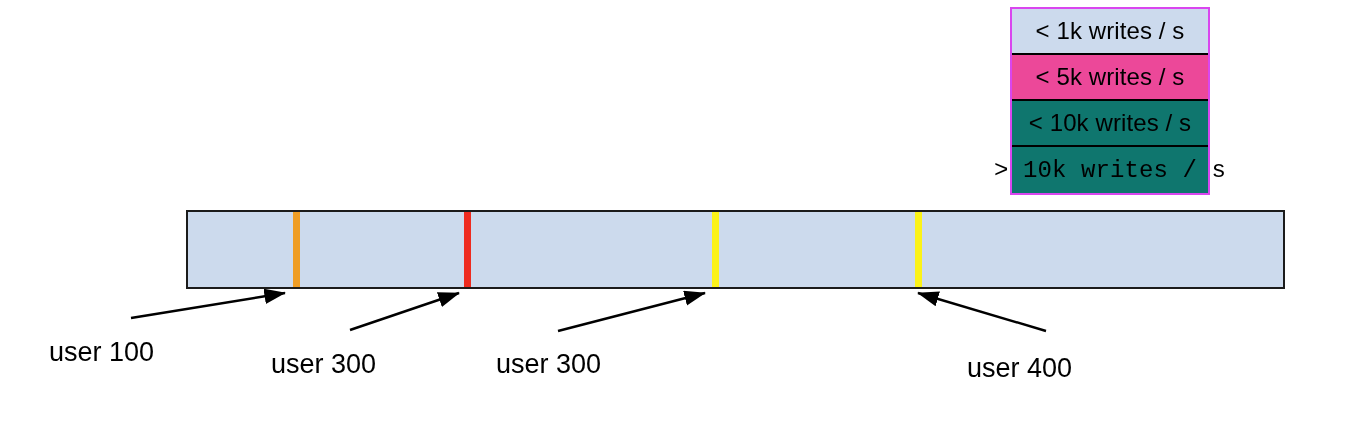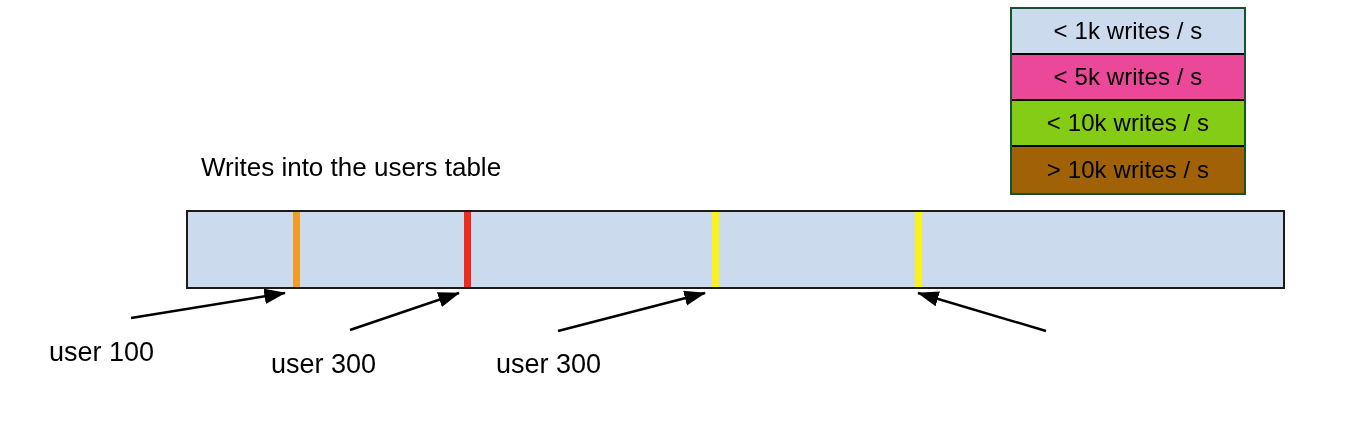--- a/index.html
+++ b/index.html
@@ -17,22 +17,22 @@
     height: 422px;
     background: #ffffff;
     overflow: hidden;
   }
 
   
   .legend {
     position: absolute;
     left: 1010px;
     top: 7px;
-    width: 236px;
-    border: 2px solid #14532d;
+    width: 200px;
+    border: 2px solid #d946ef;
     box-sizing: border-box;
   }
   .legend-row {
     height: 46px;
     border-bottom: 2px solid #000000;
     box-sizing: border-box;
     display: flex;
     align-items: center;
     justify-content: center;
     font-size: 24px;
@@ -95,29 +95,28 @@
 
 <div id="canvas">
 
   <div class="legend">
     <div class="legend-row" style="background: rgb(204, 218, 237);">
       <span>&lt; 1k writes / s</span>
     </div>
     <div class="legend-row" style="background: #ec4899;">
       <span>&lt; 5k writes / s</span>
     </div>
-    <div class="legend-row" style="background: #84cc16;">
+    <div class="legend-row" style="background: #0f766e;">
       <span>&lt; 10k writes / s</span>
     </div>
-    <div class="legend-row" style="background: #a16207;">
+    <div class="legend-row" style="background: #0f766e; font-family: Liberation Mono, monospace;">
       <span>&gt; 10k writes / s</span>
     </div>
   </div>
 
-  <div class="chart-title">Writes into the users table</div>
 
   <div class="bar" style="background: rgb(204, 218, 237); border-color: rgb(27, 27, 27);">
     <div class="stripe" style="left: 105px; background: rgb(239, 157, 36);"></div>
     <div class="stripe" style="left: 276px; background: rgb(238, 43, 31);"></div>
     <div class="stripe" style="left: 524px; background: rgb(251, 242, 24);"></div>
     <div class="stripe" style="left: 727px; background: rgb(251, 242, 24);"></div>
   </div>
 
   <svg class="arrows" viewBox="0 0 1350 422" xmlns="http://www.w3.org/2000/svg">
     <defs>
@@ -127,14 +126,15 @@
     </defs>
     <line x1="131" y1="318" x2="285" y2="293" stroke="#000000" stroke-width="2.4" marker-end="url(#ah)"></line>
     <line x1="350" y1="330" x2="459" y2="293" stroke="#000000" stroke-width="2.4" marker-end="url(#ah)"></line>
     <line x1="558" y1="331" x2="705" y2="293" stroke="#000000" stroke-width="2.4" marker-end="url(#ah)"></line>
     <line x1="1046" y1="331" x2="918" y2="293" stroke="#000000" stroke-width="2.4" marker-end="url(#ah)"></line>
   </svg>
 
   <div class="point-label" style="left: 49px; top: 337px;">user 100</div>
   <div class="point-label" style="left: 271px; top: 349px;">user 300</div>
   <div class="point-label" style="left: 496px; top: 349px; text-align: center;">user 300</div>
+  <div class="point-label" style="left: 967px; top: 353px;">user 400</div>
 
 </div>
 
 </body></html>

